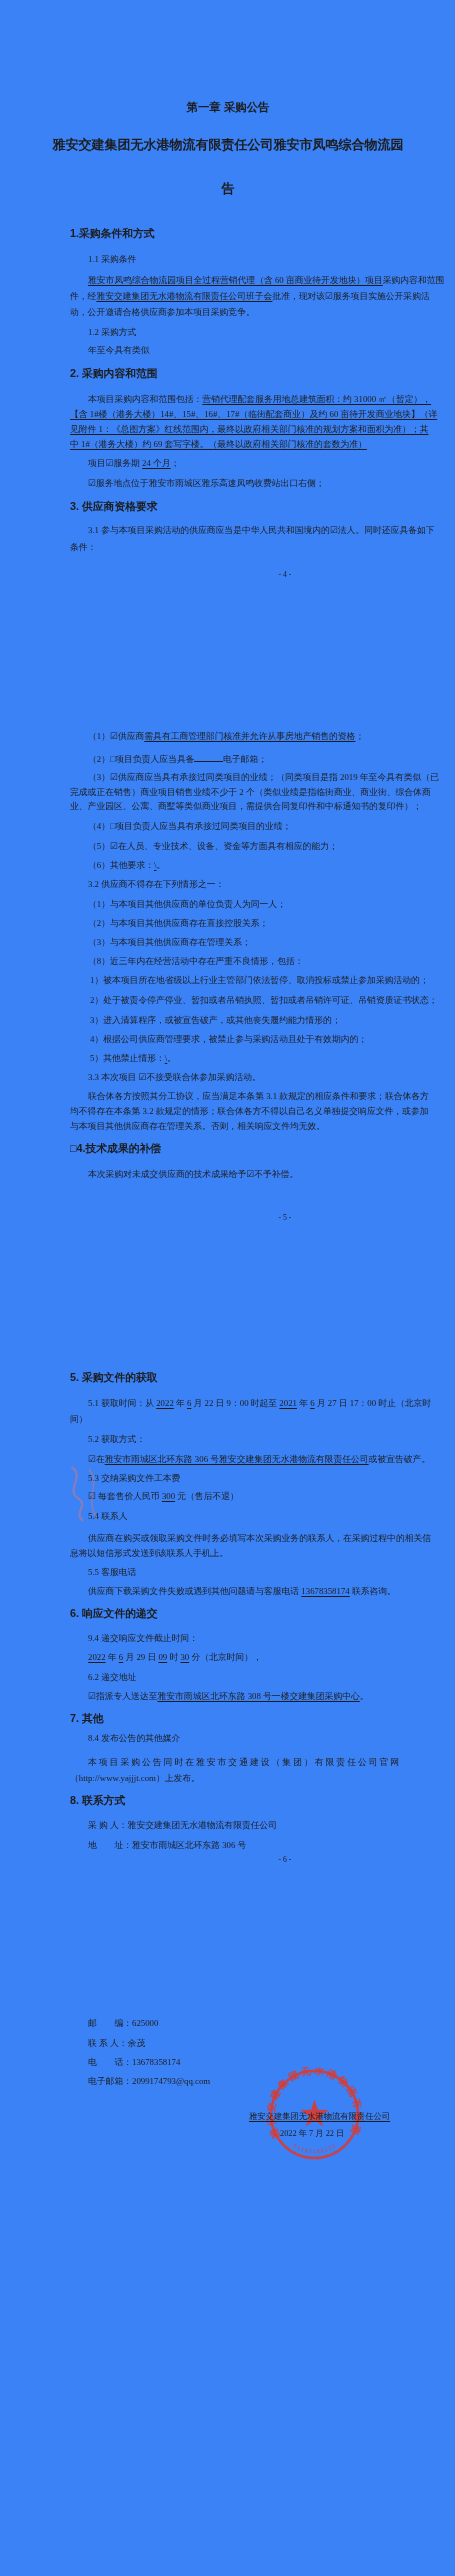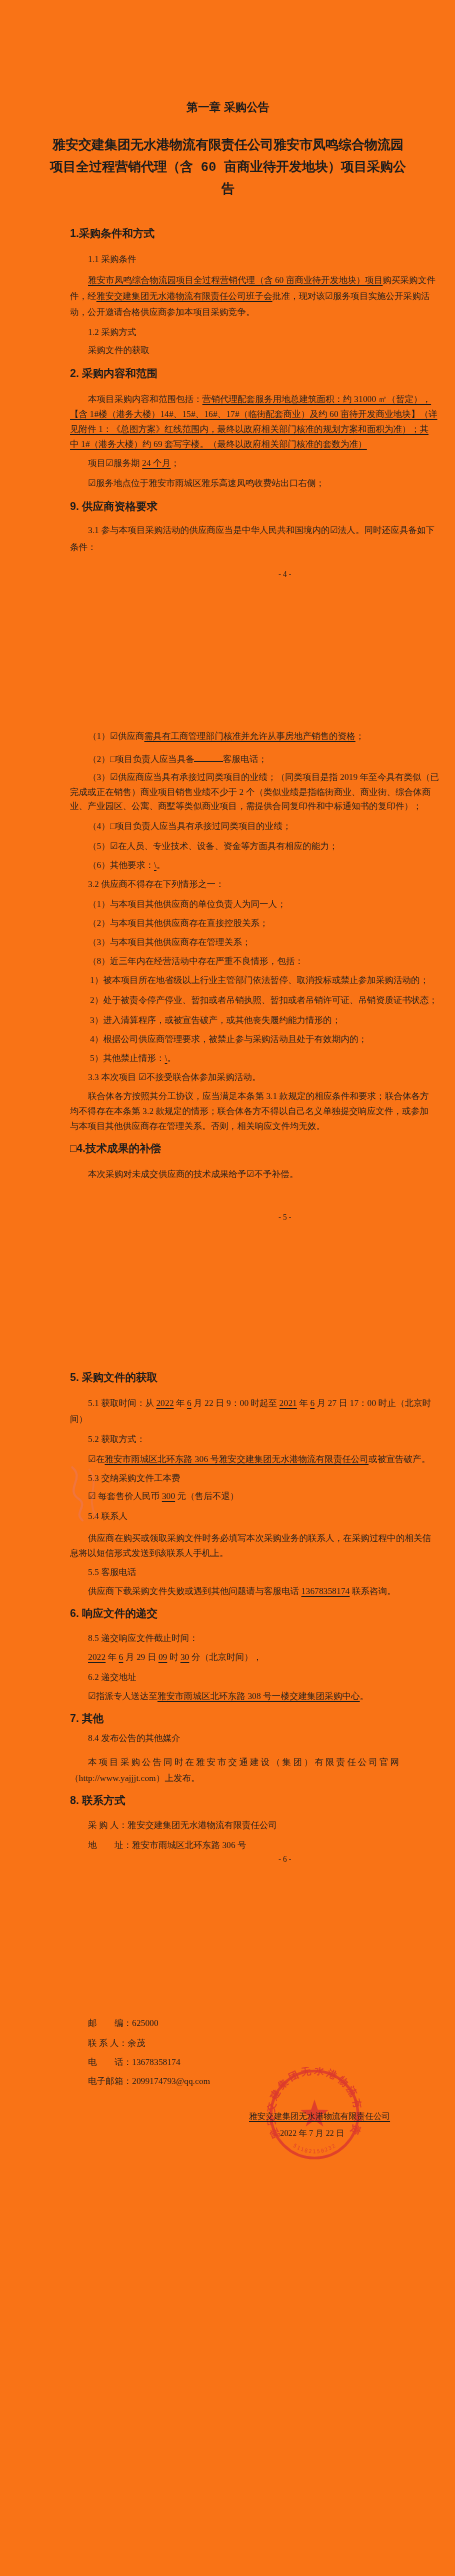--- a/index.html
+++ b/index.html
@@ -1,16 +1,16 @@
 <!DOCTYPE html>
 <html style="font-size:9px"><head>
 <meta charset="utf-8">
 <style>
   html,body{margin:0;padding:0;background:#ffffff;}
-  #doc{position:relative;width:456px;height:2576px;background:#f97316;overflow:hidden;
+  #doc{position:relative;width:456px;height:2576px;background:#3b82f6;overflow:hidden;
        font-family:"Liberation Serif","DejaVu Serif",serif;color:#1d1d1d;}
   .ln{position:absolute;font-size:8.8px;line-height:1.3;white-space:nowrap;}
   .hd{font-family:"Liberation Sans","DejaVu Sans",sans-serif;font-weight:bold;font-size:10.8px;}
   .chap{font-family:"Liberation Sans","DejaVu Sans",sans-serif;font-weight:bold;font-size:11.4px;}
   .big{font-family:Liberation Mono, monospace;font-weight:bold;font-size:13px;}
   .ctr{left:0;width:456px;text-align:center;}
   .u{text-decoration:underline;text-underline-offset:2.3px;}
   .blank{display:inline-block;width:28.5px;height:1em;border-bottom:0.7px solid #222;}
   .pn{font-size:7.7px;left:268px;width:34px;text-align:center;}
   .sp{letter-spacing:2px;}
@@ -18,46 +18,45 @@
   .sealwrap{position:absolute;left:267px;top:2067px;width:95px;height:95px;}
   .inkmark{position:absolute;left:54px;top:1465px;width:57px;height:57px;}
 </style>
 </head>
 <body>
 
 <div id="doc">
 
   <div class="ln chap ctr" style="top:100px">第一章 采购公告</div>
   <div class="ln big ctr" style="top:138px">雅安交建集团无水港物流有限责任公司雅安市凤鸣综合物流园</div>
-  <div class="ln big ctr" style="top:160px">项目全过程营销代理（含 60 亩商业待开发地块）项目采购公</div>
   <div class="ln big ctr" style="top:182px">告</div>
 
   <div class="ln hd" style="top:226px;left:70px">1.采购条件和方式</div>
   <div class="ln" style="top:254px;left:88px">1.1 采购条件</div>
-  <div class="ln" style="top:275px;left:88px"><span class="u">雅安市凤鸣综合物流园项目全过程营销代理（含 60 亩商业待开发地块）项目</span><span>购买采购文件</span></div>
+  <div class="ln" style="top:275px;left:88px"><span class="u">雅安市凤鸣综合物流园项目全过程营销代理（含 60 亩商业待开发地块）项目</span><span>采购内容和范围</span></div>
   <div class="ln" style="top:291px;left:70px"><span>件，经</span><span class="u">雅安交建集团无水港物流有限责任公司班子会</span><span>批准，现对该☑服务项目实施公开采购活</span></div>
   <div class="ln" style="top:307px;left:70px">动，公开邀请合格供应商参加本项目采购竞争。</div>
   <div class="ln" style="top:327px;left:88px">1.2 采购方式</div>
-  <div class="ln" style="top:345px;left:88px">采购文件的获取</div>
+  <div class="ln" style="top:345px;left:88px">年至今具有类似</div>
 
   <div class="ln hd" style="top:366px;left:70px">2. 采购内容和范围</div>
   <div class="ln" style="top:394px;left:88px"><span>本项目采购内容和范围包括：</span><span class="u">营销代理配套服务用地总建筑面积：约 31000 ㎡（暂定），</span></div>
   <div class="ln u" style="top:409px;left:70px">【含 1#楼（港务大楼）14#、15#、16#、17#（临街配套商业）及约 60 亩待开发商业地块】（详</div>
   <div class="ln u" style="top:424px;left:70px">见附件 1：《总图方案》红线范围内，最终以政府相关部门核准的规划方案和面积为准）；其</div>
   <div class="ln u" style="top:439px;left:70px">中 1#（港务大楼）约 69 套写字楼。（最终以政府相关部门核准的套数为准）</div>
   <div class="ln" style="top:458px;left:88px"><span>项目☑服务期 </span><span class="u">24 个月</span><span>；</span></div>
   <div class="ln" style="top:478px;left:88px">☑服务地点位于雅安市雨城区雅乐高速凤鸣收费站出口右侧；</div>
 
-  <div class="ln hd" style="top:499px;left:70px">9. 供应商资格要求</div>
+  <div class="ln hd" style="top:499px;left:70px">3. 供应商资格要求</div>
   <div class="ln" style="top:525px;left:88px">3.1 参与本项目采购活动的供应商应当是中华人民共和国境内的☑法人。同时还应具备如下</div>
   <div class="ln" style="top:542px;left:70px">条件：</div>
   <div class="ln pn" style="top:570px">- 4 -</div>
 
   <div class="ln" style="top:731px;left:88px"><span>（1）☑供应商</span><span class="u">需具有工商管理部门核准并允许从事房地产销售的资格</span><span>；</span></div>
-  <div class="ln" style="top:752px;left:88px"><span>（2）□项目负责人应当具备</span><span class="blank"></span><span>客服电话；</span></div>
+  <div class="ln" style="top:752px;left:88px"><span>（2）□项目负责人应当具备</span><span class="blank"></span><span>电子邮箱；</span></div>
   <div class="ln" style="top:772px;left:88px">（3）☑供应商应当具有承接过同类项目的业绩；（同类项目是指 2019 年至今具有类似（已</div>
   <div class="ln" style="top:787px;left:70px">完成或正在销售）商业项目销售业绩不少于 2 个（类似业绩是指临街商业、商业街、综合体商</div>
   <div class="ln" style="top:801px;left:70px">业、产业园区、公寓、商墅等类似商业项目，需提供合同复印件和中标通知书的复印件）；</div>
   <div class="ln" style="top:821px;left:88px">（4）□项目负责人应当具有承接过同类项目的业绩；</div>
   <div class="ln" style="top:841px;left:88px">（5）☑在人员、专业技术、设备、资金等方面具有相应的能力；</div>
   <div class="ln" style="top:860px;left:88px"><span>（6）其他要求：</span><span class="u">\</span><span>。</span></div>
   <div class="ln" style="top:879px;left:88px">3.2 供应商不得存在下列情形之一：</div>
   <div class="ln" style="top:899px;left:88px">（1）与本项目其他供应商的单位负责人为同一人；</div>
   <div class="ln" style="top:918px;left:88px">（2）与本项目其他供应商存在直接控股关系；</div>
   <div class="ln" style="top:937px;left:88px">（3）与本项目其他供应商存在管理关系；</div>
@@ -82,21 +81,21 @@
   <div class="ln" style="top:1454px;left:88px"><span>☑在</span><span class="u">雅安市雨城区北环东路 306 号雅安交建集团无水港物流有限责任公司</span><span>或被宣告破产。</span></div>
   <div class="ln" style="top:1473px;left:88px">5.3 交纳采购文件工本费</div>
   <div class="ln" style="top:1491px;left:88px"><span>☑ 每套售价人民币 </span><span class="u">300</span><span> 元（售后不退）</span></div>
   <div class="ln" style="top:1511px;left:88px">5.4 联系人</div>
   <div class="ln" style="top:1533px;left:88px">供应商在购买或领取采购文件时务必填写本次采购业务的联系人，在采购过程中的相关信</div>
   <div class="ln" style="top:1548px;left:70px">息将以短信形式发送到该联系人手机上。</div>
   <div class="ln" style="top:1567px;left:88px">5.5 客服电话</div>
   <div class="ln" style="top:1586px;left:88px"><span>供应商下载采购文件失败或遇到其他问题请与客服电话 </span><span class="u">13678358174</span><span> 联系咨询。</span></div>
 
   <div class="ln hd" style="top:1606px;left:70px">6. 响应文件的递交</div>
-  <div class="ln" style="top:1633px;left:88px">8.5 递交响应文件截止时间：</div>
+  <div class="ln" style="top:1633px;left:88px">9.4 递交响应文件截止时间：</div>
   <div class="ln" style="top:1652px;left:88px"><span class="u">2022</span><span> 年 </span><span class="u">6</span><span> 月 29 日 </span><span class="u">09</span><span> 时 </span><span class="u">30</span><span> 分（北京时间），</span></div>
   <div class="ln" style="top:1672px;left:88px">6.2 递交地址</div>
   <div class="ln" style="top:1691px;left:88px"><span>☑指派专人送达至</span><span class="u">雅安市雨城区北环东路 308 号一楼交建集团采购中心</span><span>。</span></div>
 
   <div class="ln hd" style="top:1711px;left:70px">7. 其他</div>
   <div class="ln" style="top:1733px;left:88px">8.4 发布公告的其他媒介</div>
   <div class="ln sp" style="top:1757px;left:88px">本项目采购公告同时在雅安市交通建设（集团）有限责任公司官网</div>
   <div class="ln" style="top:1773px;left:70px">（http://www.yajjjt.com）上发布。</div>
 
   <div class="ln hd" style="top:1793px;left:70px">8. 联系方式</div>

